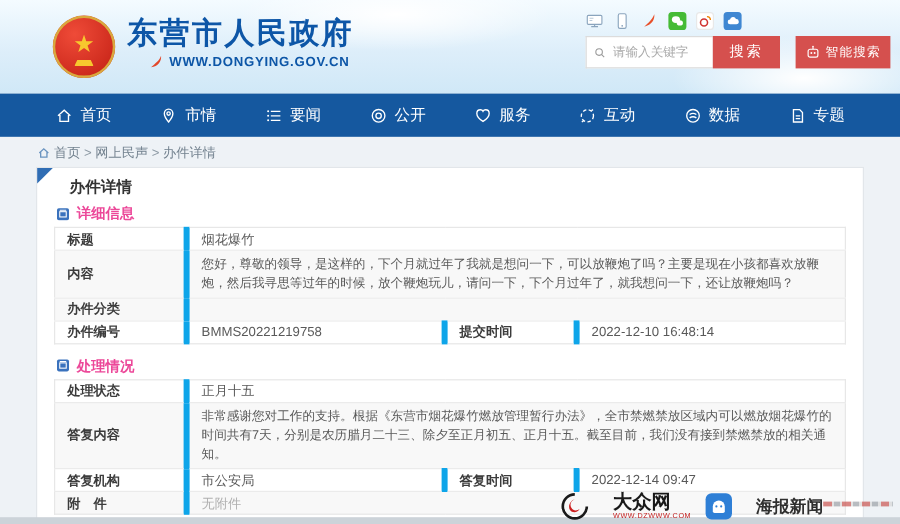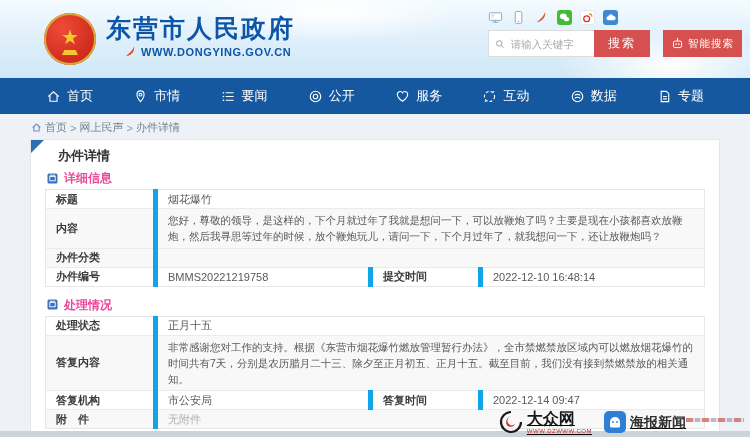--- a/index.html
+++ b/index.html
@@ -71,21 +71,21 @@
   table.kv tr:first-child td{border-top:none;}
   table.kv td:first-child{border-left:none;}
   td.lab{text-align:left;color:#3c3c3c;font-weight:700;padding:0 4px;}
   td.val{}
   td.val.long{line-height:1.55;padding:3px 10px;font-size:10.5px;}
   td.val.muted{color:#b0b0b0;}
   tr.alt{background:#f8f8f8;}
 
   
   .footer-logos{position:absolute;right:6px;bottom:3px;display:flex;align-items:center;gap:12px;z-index:3;}
-  .logo{display:flex;align-items:center;gap:4px;cursor:pointer;text-decoration:underline;}
+  .logo{display:flex;align-items:center;gap:20px;cursor:pointer;}
   .dz-col{display:flex;flex-direction:column;line-height:1;}
   .dz-text{font-size:16px;font-weight:900;color:#181818;font-family:"Liberation Serif","DejaVu Serif",serif;}
   .dz-url{font-size:6px;color:#c42222;letter-spacing:0.5px;margin-top:1px;}
   .hb-icon{width:22px;height:22px;background:#2e7fd6;border-radius:5px;display:flex;align-items:center;justify-content:center;}
   .hb-col{display:flex;flex-direction:row;line-height:1;}
   .hb-text{font-size:14px;font-weight:800;color:#2f2f2f;}
   .hb-tagline{width:58px;height:4px;margin-top:3px;
     background:repeating-linear-gradient(90deg,#c9534f 0 7px,#d8d8d8 7px 9px,#9aa0a6 9px 14px,#d8d8d8 14px 16px);opacity:.7;}
 
   .bottom-strip{position:absolute;left:0;right:0;bottom:0;height:6px;background:#ccd3d9;}

